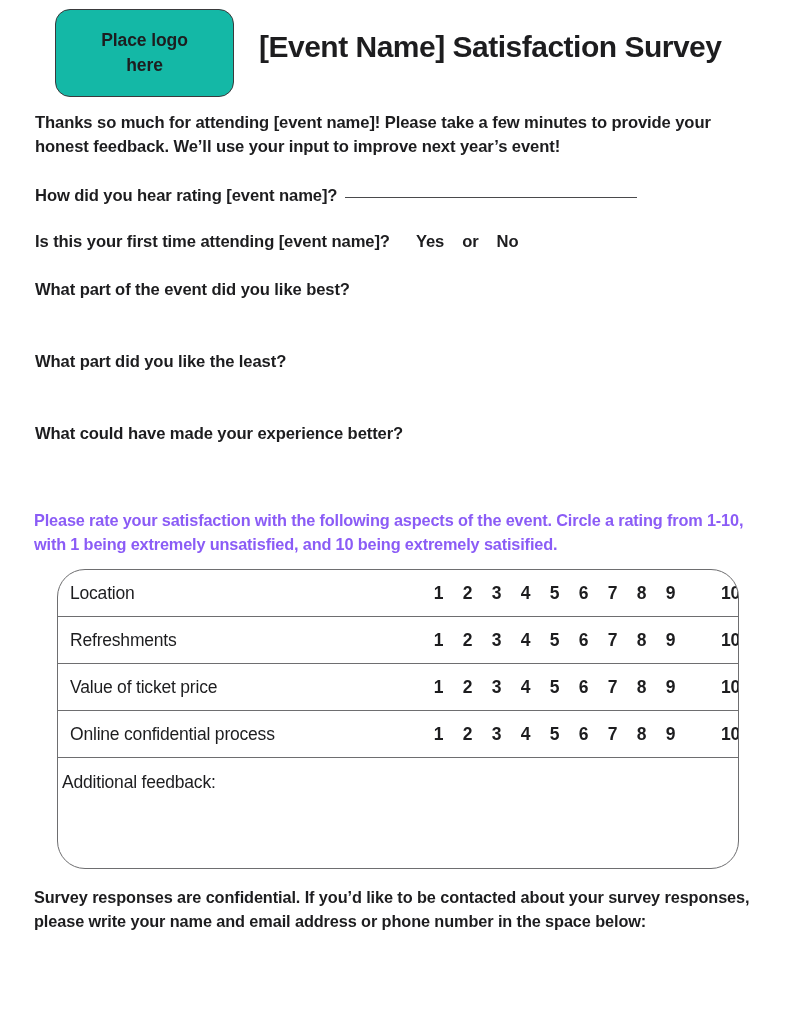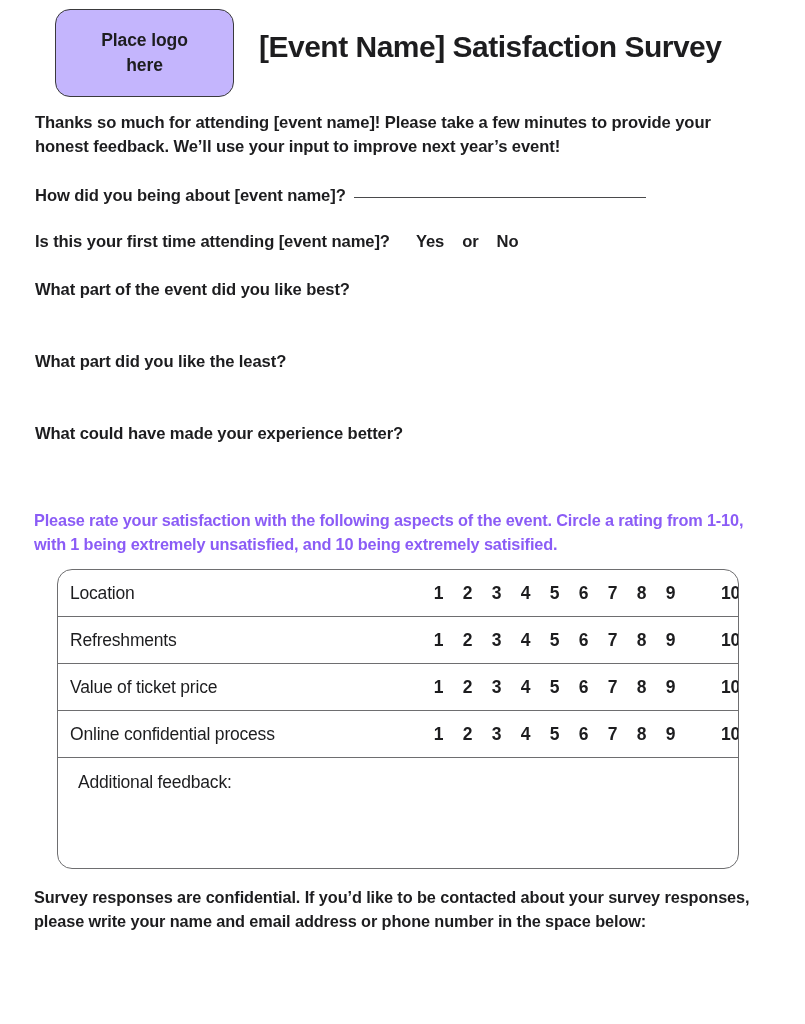--- a/index.html
+++ b/index.html
@@ -26,21 +26,21 @@
   }
 
   .logo-box {
     position: absolute;
     left: 55px;
     top: 9px;
     width: 179px;
     height: 88px;
     border: 1.6px solid #3a3a3c;
     border-radius: 15px;
-    background: #c4b5fd;
+    background: #14b8a6;
     display: flex;
     align-items: center;
     justify-content: center;
   }
 
   .logo-box-text {
     font-size: 17.5px;
     font-weight: 600;
     line-height: 1.45;
     text-align: center;
@@ -120,21 +120,21 @@
   }
 
   
   .rating-table {
     position: absolute;
     left: 57px;
     top: 569px;
     width: 682px;
     height: 300px;
     border: 1.5px solid #6e6e70;
-    border-radius: 15px;
+    border-radius: 28px;
     background: #ffffff;
     overflow: hidden;
   }
 
   .table-row {
     position: relative;
     height: 47px;
     display: flex;
     align-items: center;
     border-bottom: 1.5px solid #6e6e70;
@@ -170,21 +170,21 @@
   .scale-num.wide { width: 33px; margin-left: 29px; }
 
   .feedback-cell {
     position: relative;
     height: 110px;
     border-bottom: none;
   }
 
   .feedback-label {
     position: absolute;
-    left: 20px;
+    left: 4px;
     top: 14px;
     font-size: 17.5px;
     font-weight: 500;
     color: #1d1d1f;
     letter-spacing: -0.2px;
     white-space: nowrap;
   }
 
   .feedback-writing-area {
     position: absolute;
@@ -215,21 +215,21 @@
     <div class="logo-box-text">Place logo
 here</div>
   </div>
 
   <div class="doc-title">[Event Name] Satisfaction Survey</div>
 </div>
 
 <div class="intro">Thanks so much for attending [event name]! Please take a few minutes to provide your honest feedback. We’ll use your input to improve next year’s event!</div>
 
 <div class="q-line" id="q-hear">
-  <span>How did you being about [event name]?</span><span class="blank-rule"></span>
+  <span>How did you hear rating [event name]?</span><span class="blank-rule"></span>
 </div>
 
 <div class="q-line" id="q-first">
   <span>Is this your first time attending [event name]?</span><span class="yesno"><span class="opt">Yes</span><span class="opt">or</span><span class="opt">No</span></span>
 </div>
 
 <div class="q-line" id="q-best">What part of the event did you like best?</div>
 
 <div class="q-line" id="q-least">What part did you like the least?</div>
 

